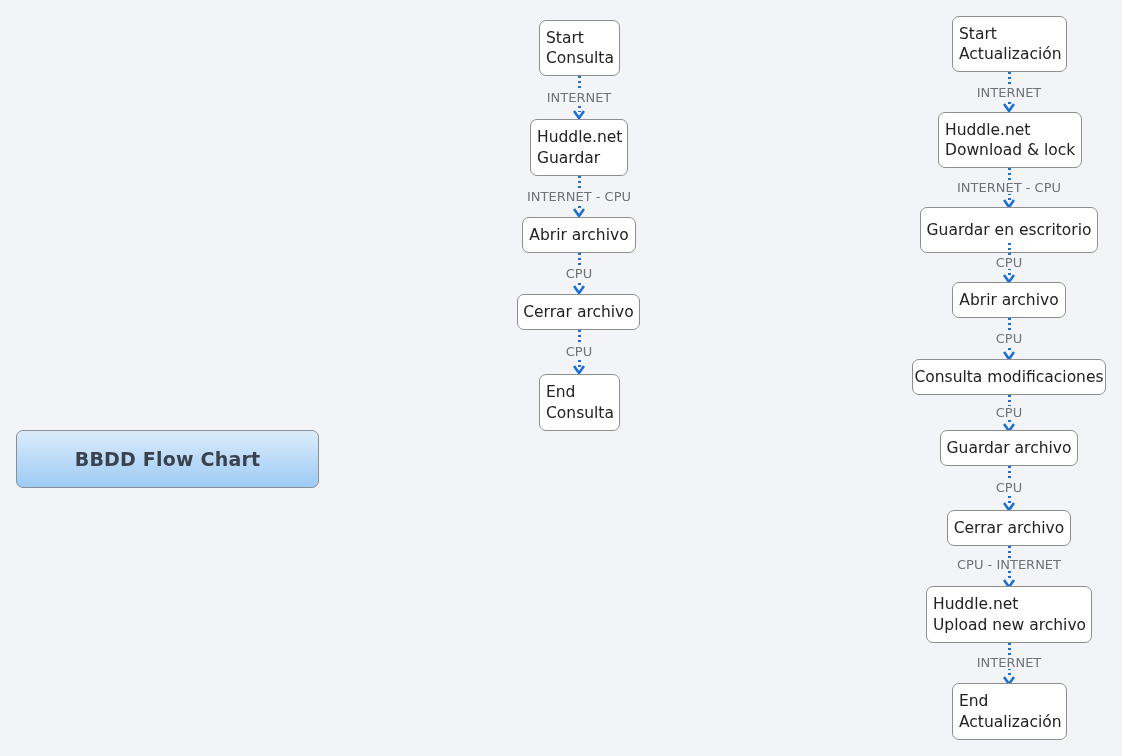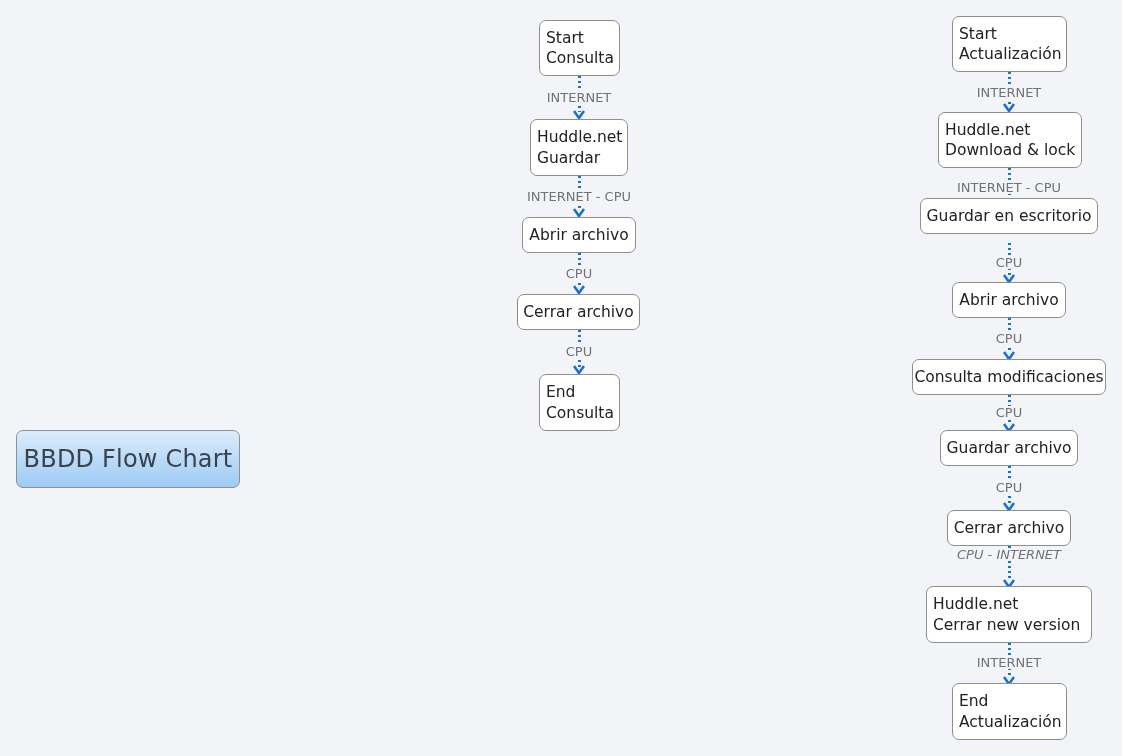--- a/index.html
+++ b/index.html
@@ -13,31 +13,31 @@
     }
     .canvas {
       position: relative;
       width: 1122px;
       height: 756px;
     }
     .root-node {
       position: absolute;
       left: 16px;
       top: 430px;
-      width: 224px;
+      width: 303px;
       height: 58px;
       box-sizing: border-box;
       border: 1px solid #8a8f96;
       border-radius: 7px;
       background: linear-gradient(to bottom, #dcecfb 0%, #b9d9f7 55%, #9dcbf5 100%);
       display: flex;
       align-items: center;
       justify-content: center;
-      font-weight: normal;
-      font-size: 24px;
+      font-weight: bold;
+      font-size: 19px;
       color: #3a434d;
       letter-spacing: 0.2px;
     }
     .node {
       position: absolute;
       box-sizing: border-box;
       background: #ffffff;
       border: 1px solid #8e8e8e;
       border-radius: 7px;
       color: #222;
@@ -171,21 +171,21 @@
     </div>
 
     <div class="connector" style="left:1009px; top:168px;">
       <div class="conn-line" style="top:0; height:33px;"></div>
       <span class="conn-label" style="top:13px;">INTERNET - CPU</span>
       <svg class="arrow-head" style="top:31px;" viewBox="0 0 12 9">
           <path d="M1 1 L6 8 L11 1" fill="none" stroke="#1a6fd1" stroke-width="2.6" stroke-linejoin="round"></path>
         </svg>
     </div>
 
-    <div class="node single" style="left:920px; top:198px; width:178px; height:36px;">
+    <div class="node single" style="left:920px; top:207px; width:178px; height:46px;">
       <span>Guardar en escritorio</span>
     </div>
 
     <div class="connector" style="left:1009px; top:243px;">
       <div class="conn-line" style="top:0; height:33px;"></div>
       <span class="conn-label" style="top:13px;">CPU</span>
       <svg class="arrow-head" style="top:31px;" viewBox="0 0 12 9">
           <path d="M1 1 L6 8 L11 1" fill="none" stroke="#1a6fd1" stroke-width="2.6" stroke-linejoin="round"></path>
         </svg>
     </div>
@@ -225,29 +225,29 @@
           <path d="M1 1 L6 8 L11 1" fill="none" stroke="#1a6fd1" stroke-width="2.6" stroke-linejoin="round"></path>
         </svg>
     </div>
 
     <div class="node single" style="left:947px; top:510px; width:124px; height:36px;">
       <span>Cerrar archivo</span>
     </div>
 
     <div class="connector" style="left:1009px; top:546px;">
       <div class="conn-line" style="top:0; height:34px;"></div>
-      <span class="conn-label" style="top:2px;font-style:italic;">CPU - INTERNET</span>
+      <span class="conn-label" style="top:12px;">CPU - INTERNET</span>
       <svg class="arrow-head" style="top:33px;" viewBox="0 0 12 9">
           <path d="M1 1 L6 8 L11 1" fill="none" stroke="#1a6fd1" stroke-width="2.6" stroke-linejoin="round"></path>
         </svg>
     </div>
 
     <div class="node multi" style="left:926px; top:586px; width:166px; height:57px;">
       <span>Huddle.net</span>
-      <span>Cerrar new version</span>
+      <span>Upload new archivo</span>
     </div>
 
     <div class="connector" style="left:1009px; top:643px;">
       <div class="conn-line" style="top:0; height:34px;"></div>
       <span class="conn-label" style="top:13px;">INTERNET</span>
       <svg class="arrow-head" style="top:33px;" viewBox="0 0 12 9">
           <path d="M1 1 L6 8 L11 1" fill="none" stroke="#1a6fd1" stroke-width="2.6" stroke-linejoin="round"></path>
         </svg>
     </div>
 

